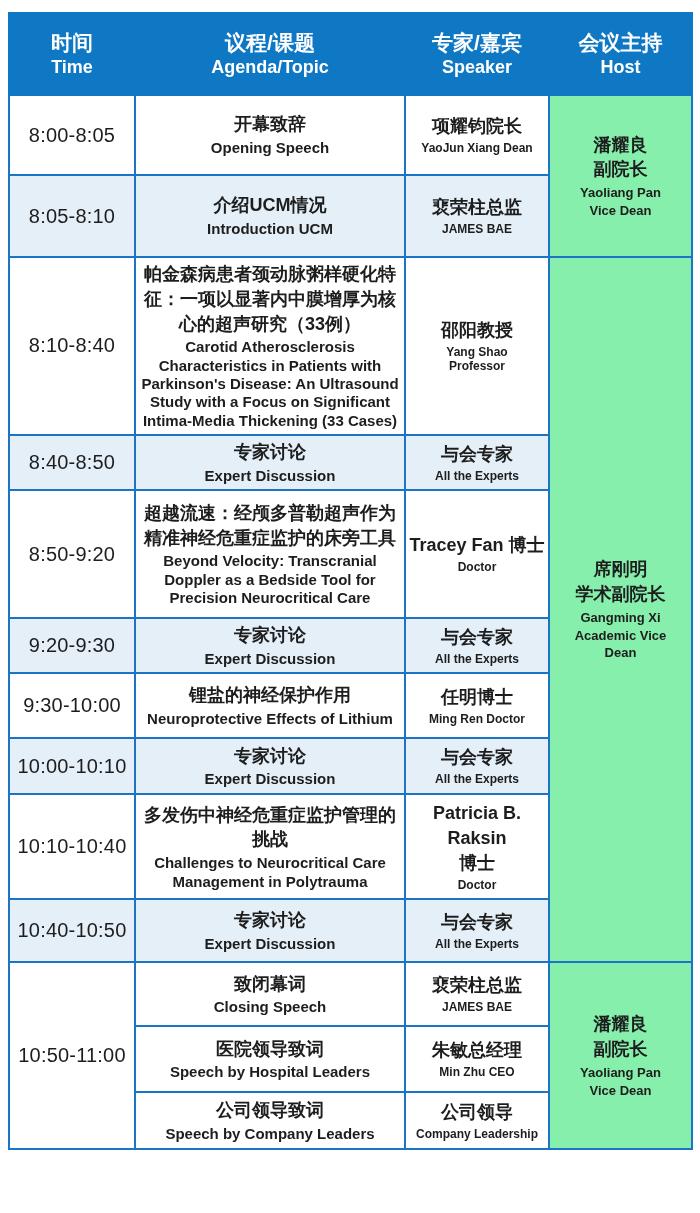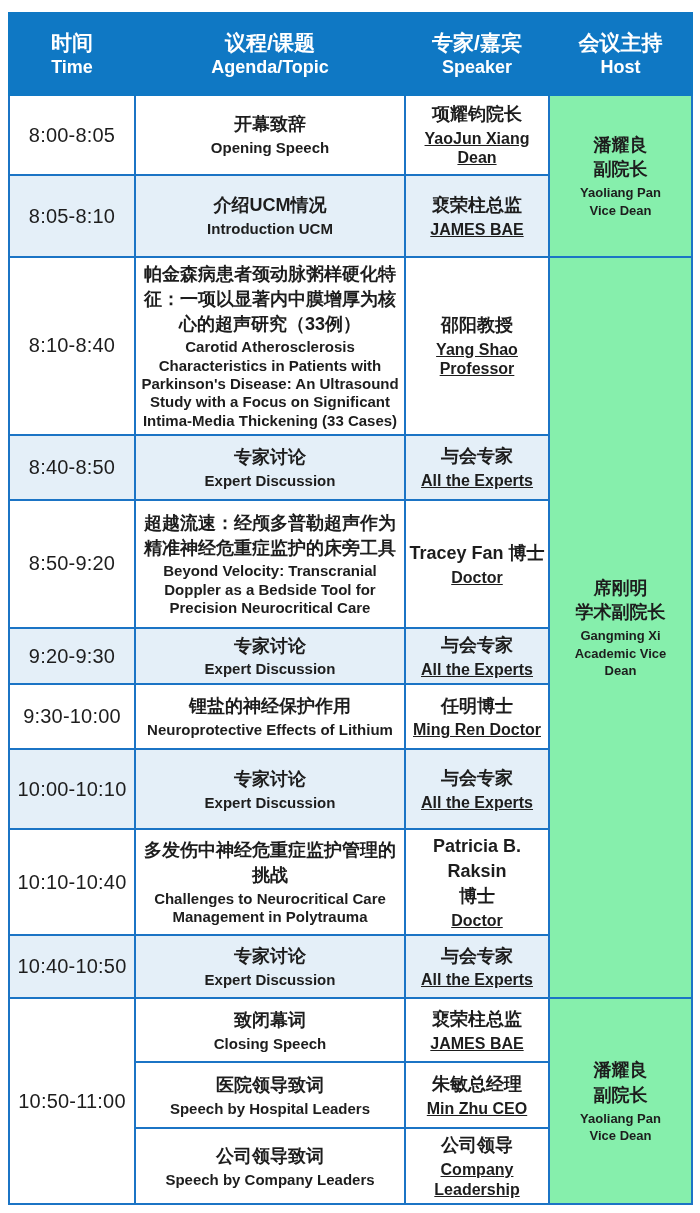--- a/index.html
+++ b/index.html
@@ -60,33 +60,33 @@
     white-space:pre-line;
   }
   .en{
     font-size:15px;
     font-weight:600;
     line-height:1.22;
     margin-top:2px;
     white-space:pre-line;
   }
   td.speaker .zh{font-size:18px;}
-  td.speaker .en{font-size:16px;text-decoration:underline;}
+  td.speaker .en{font-size:12px;}
   td.host .zh{font-size:18px;}
   td.host .en{font-size:13px;line-height:1.35;}
 
   
   tr.r0{height:80px;}
   tr.r1{height:82px;}
   tr.r2{height:165px;}
-  tr.r3{height:65px;}
+  tr.r3{height:55px;}
   tr.r4{height:128px;}
   tr.r5{height:50px;}
   tr.r6{height:65px;margin-left:28px;}
-  tr.r7{height:80px;}
+  tr.r7{height:56px;}
   tr.r8{height:105px;}
   tr.r9{height:63px;}
   tr.r10{height:64px;}
   tr.r11{height:66px;}
   tr.r12{height:57px;}
 </style>
 </head>
 <body>
 
 <div class="wrap">

